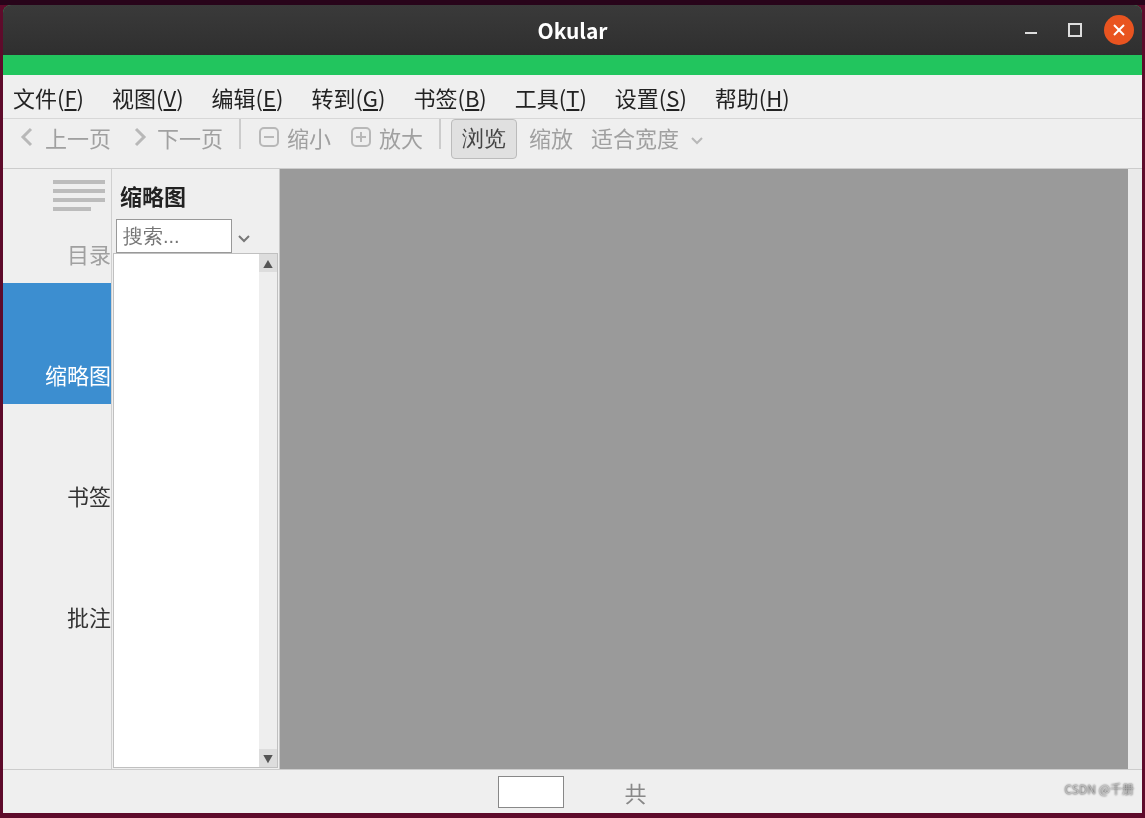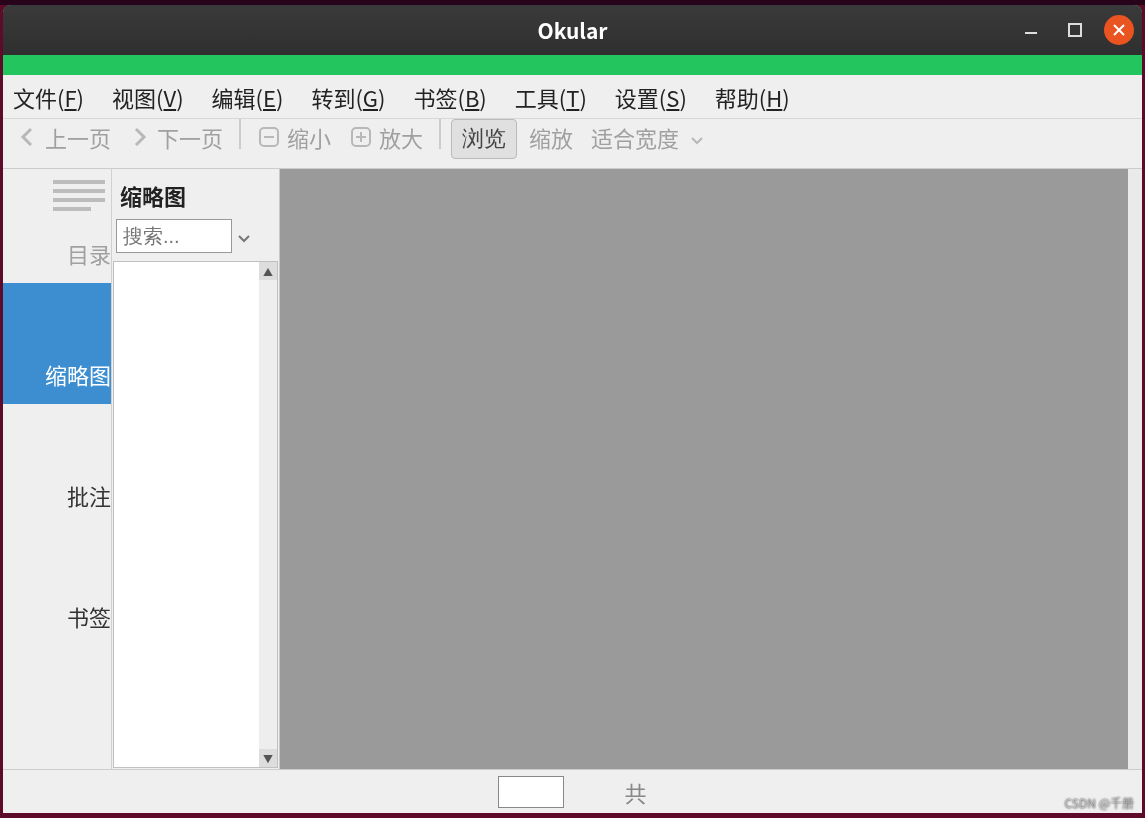--- a/index.html
+++ b/index.html
@@ -31,35 +31,35 @@
   .main { flex: 1; display: flex; min-height: 0; }
   .sidebar-tabs { width: 109px; background: #efefef; border-right: 1px solid #d0d0d0; display: flex; flex-direction: column; }
   .stab { height: 121px; display: flex; flex-direction: column; align-items: flex-end; justify-content: flex-end; padding-bottom: 14px; font-size: 22px; color: #333; gap: 18px; }
   .stab.first { height: 114px; }
   .stab.disabled { color: #a0a0a0; }
   .stab.selected { background: #3c8ed0; color: #fff; }
   .stab .stab-icon { height: 46px; display: flex; align-items: center; justify-content: center; }
 
   .side-panel { width: 168px; background: #efefef; display: flex; flex-direction: column; border-right: 1px solid #c8c8c8; }
   .side-panel .panel-title { font-size: 22px; font-weight: bold; padding: 10px 8px 8px 8px; color: #222; }
-  .side-panel .search-row { display: flex; align-items: center; padding: 0 4px 8px 4px; gap: 6px; }
+  .side-panel .search-row { display: flex; align-items: center; padding: 0 4px 0 4px; gap: 6px; }
   .side-panel input.search { width: 116px; height: 34px; font-size: 20px; padding: 2px 6px; color: #888; border: 1px solid #999; background: #fff; }
   .side-panel .search-menu { color: #666; }
   .thumb-list { flex: 1; background: #fff; border: 1px solid #c0c0c0; margin: 0 1px 1px 1px; display: flex; }
   .thumb-list .list-body { flex: 1; }
   .thumb-list .list-scroll { width: 18px; background: #eee; display: flex; flex-direction: column; justify-content: space-between; }
   .thumb-list .list-scroll .arrow { height: 18px; background: #ddd; display: flex; align-items: center; justify-content: center; font-size: 10px; color: #555; }
 
   .doc-view { flex: 1; background: #9a9a9a; position: relative; }
   .doc-view .vscroll { position: absolute; right: 0; top: 0; bottom: 0; width: 14px; background: #eaeaea; }
 
   .statusbar { height: 44px; background: #efefef; border-top: 1px solid #ccc; display: flex; align-items: center; justify-content: center; gap: 60px; position: relative; }
   .statusbar input.page { width: 66px; height: 32px; border: 1px solid #888; background: #fff; text-align: center; }
   .statusbar .total { font-size: 22px; color: #888; }
-  .watermark { position: absolute; right: 8px; bottom: 2px; font-size: 12px; color: rgba(255,255,255,.5); text-shadow: 0 0 2px #000; margin-left: 32px; }
+  .watermark { position: absolute; right: 8px; bottom: 16px; font-size: 12px; color: rgba(255,255,255,.5); text-shadow: 0 0 2px #000; margin-left: 32px; }
 
   svg { pointer-events: none; }
 </style>
 </head>
 <body>
 
 <div class="desktop">
   <div class="desktop-top"></div>
   <div class="window">
 
@@ -154,25 +154,25 @@
               </svg>
           </div>
           <span>目录</span>
         </div>
         <div class="stab selected">
           <div class="stab-icon"></div>
           <span>缩略图</span>
         </div>
         <div class="stab">
           <div class="stab-icon"></div>
-          <span>批注</span>
+          <span>书签</span>
         </div>
         <div class="stab">
           <div class="stab-icon"></div>
-          <span>书签</span>
+          <span>批注</span>
         </div>
       </div>
 
       <div class="side-panel">
         <div class="panel-title">缩略图</div>
         <div class="search-row">
           <input class="search" type="text" placeholder="搜索..." style="">
           <span class="search-menu">
             <svg width="12" height="8">
                 <polyline points="1,1 6,6 11,1" fill="none" stroke="#777" stroke-width="2"></polyline>

